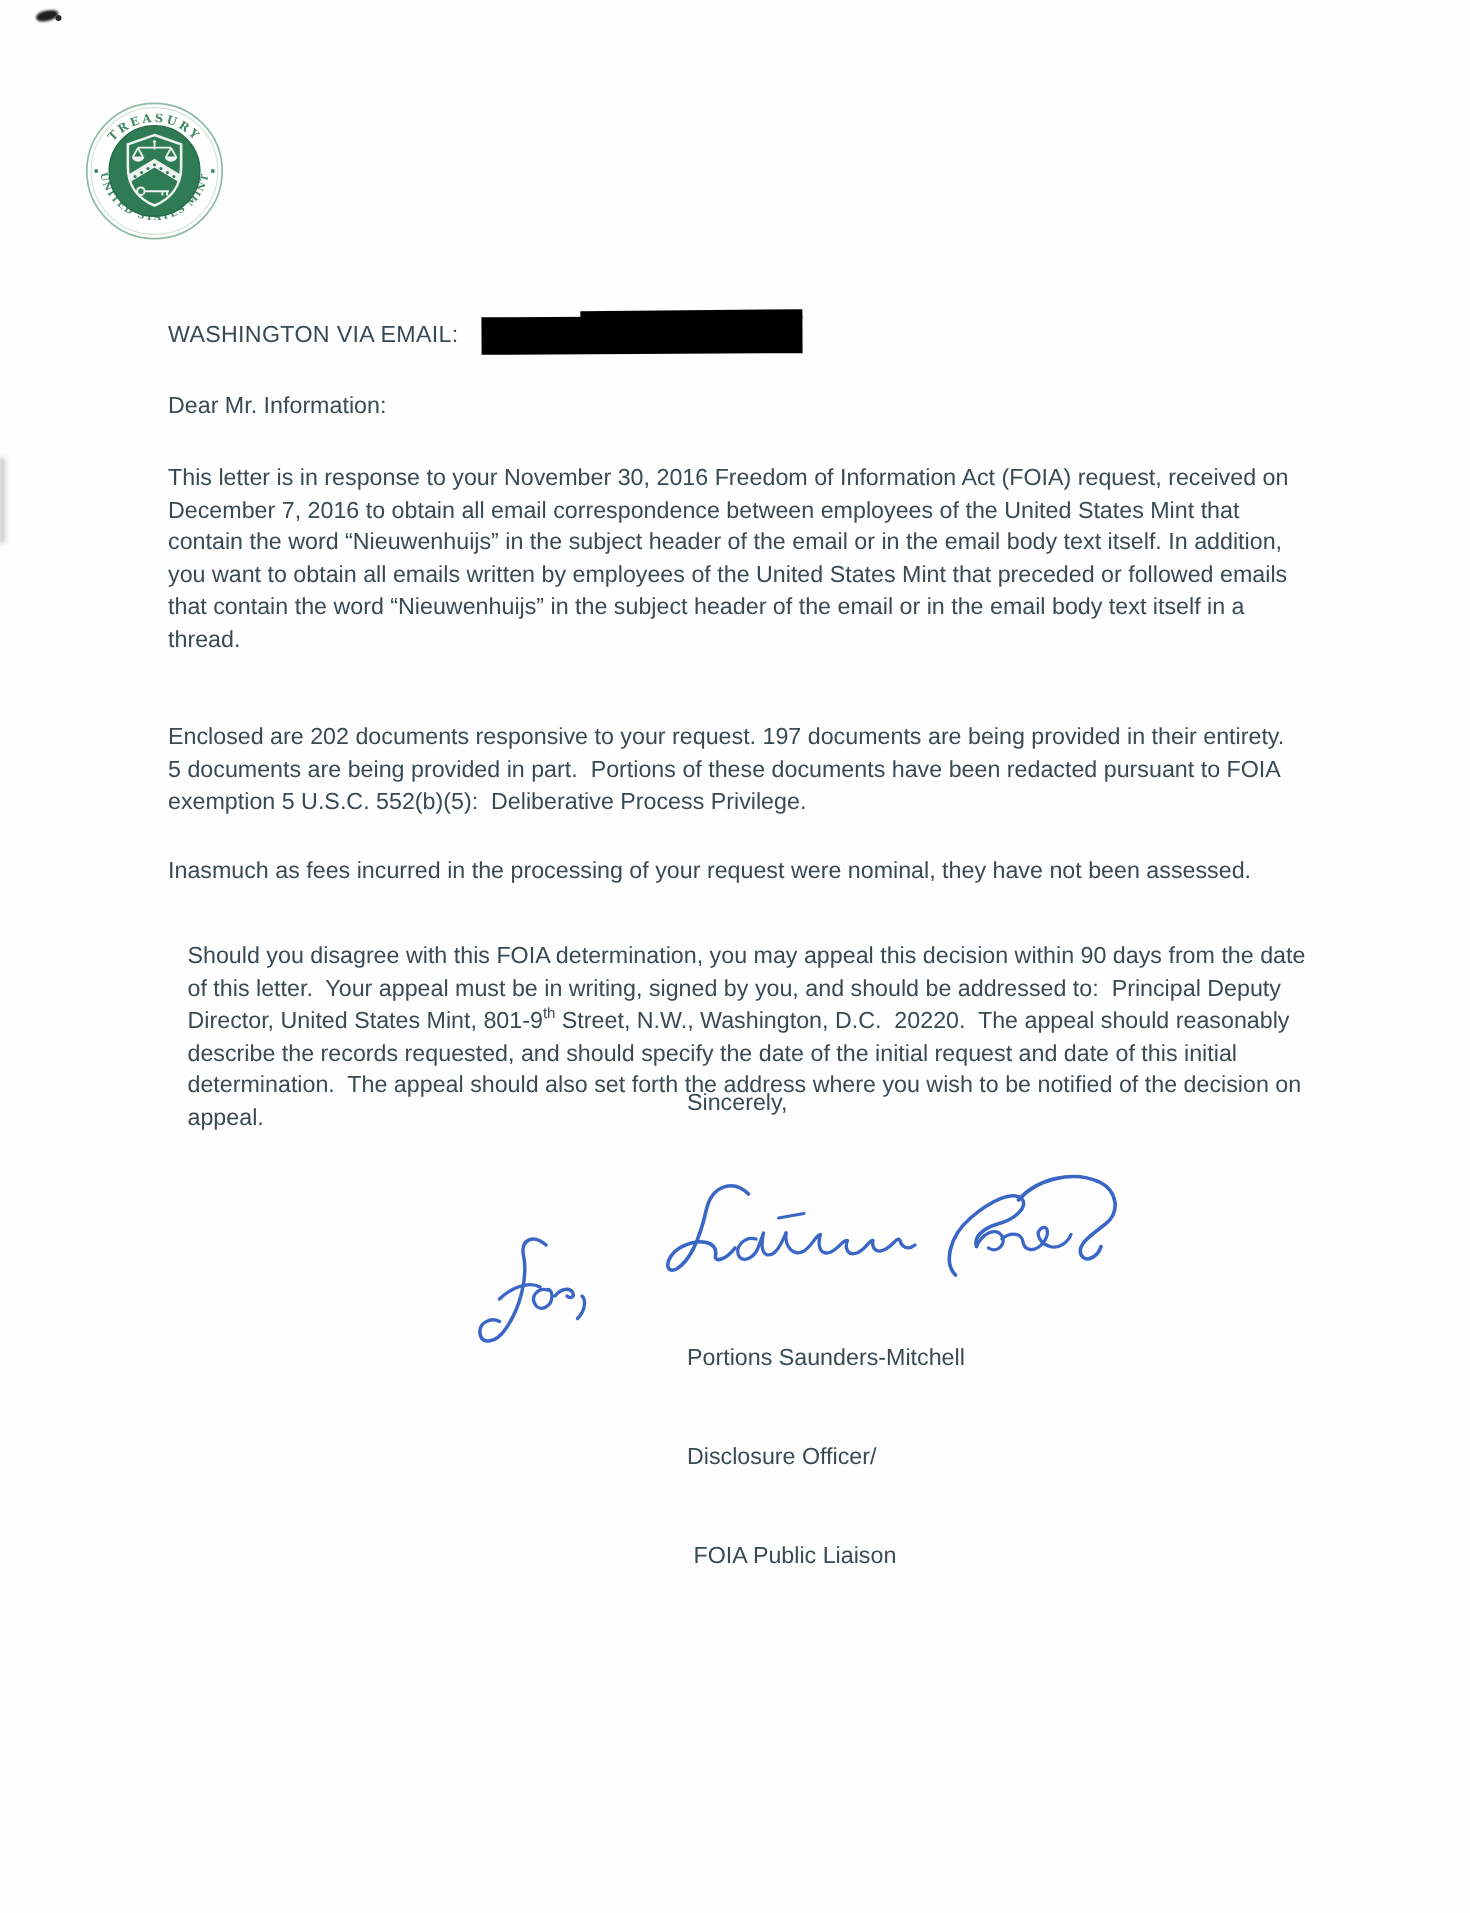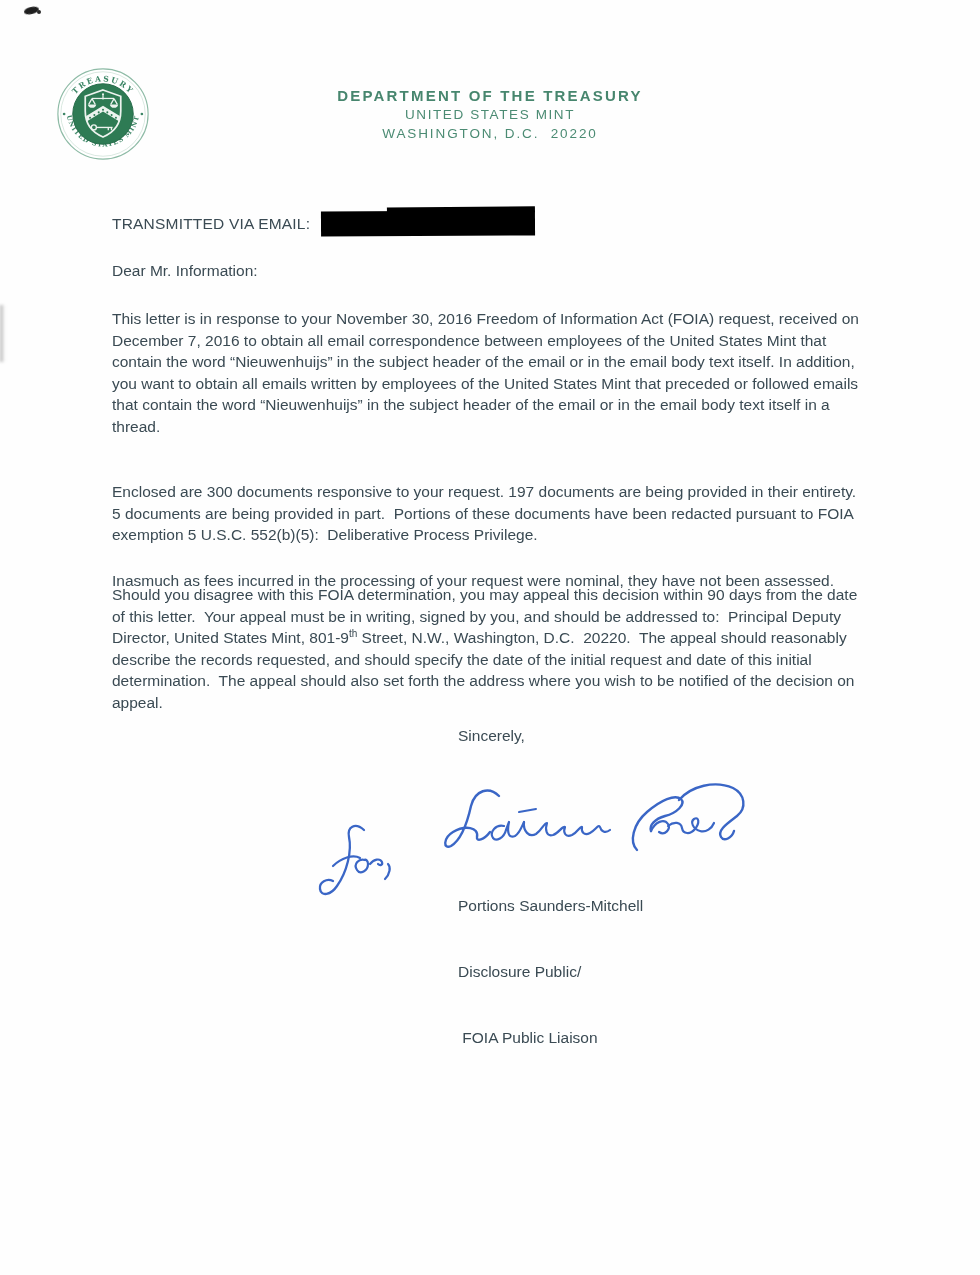--- a/index.html
+++ b/index.html
@@ -30,21 +30,21 @@
     background:#000;transform:rotate(-.3deg);}
   .redaction::before{content:"";position:absolute;left:66px;top:-4px;width:148px;height:6px;
     background:#000;transform:rotate(-.2deg);}
   .salutation{position:absolute;left:112px;top:262px;font-size:15.5px;}
   
   .bodypara{position:absolute;left:112px;width:752px;margin:0;
     font-size:15.5px;line-height:21.6px;white-space:pre-wrap;}
   .p1{top:308px;}
   .p2{top:481px;}
   .p3{top:570px;width:790px;}
-  .p4{top:584px;}
+  .p4{top:627px;margin-left:13px;}
   .p4 sup{font-size:10px;line-height:0;}
   
   .sincerely{position:absolute;left:458px;top:727px;font-size:15.5px;}
   .signature-svg{position:absolute;left:441px;top:780px;width:312px;height:82px;}
   .for-svg{position:absolute;left:314px;top:820px;width:88px;height:78px;}
   .signer{position:absolute;left:458px;top:851px;font-size:15.5px;line-height:22px;white-space:pre;}
   .sig-stroke{fill:none;stroke:#3a66c6;stroke-linecap:round;stroke-linejoin:round;}
 </style>
 </head>
 <body>
@@ -93,36 +93,31 @@
         <circle cx="63.5" cy="53.8" r="1.05" fill="#2e7b54"></circle>
       </g>
       <g stroke="#ecf3ee" stroke-width="1.4" fill="none">
         <circle cx="40.5" cy="64" r="2.6"></circle>
         <path d="M43.2 64 L60 64"></path>
         <path d="M55.5 64 l0 3 M58.8 64 l0 3"></path>
       </g>
     </svg>
   </div>
 
-  <div class="letterhead">
-    <div class="lh1">DEPARTMENT OF THE TREASURY</div>
-    <div class="lh2">UNITED STATES MINT</div>
-    <div class="lh3">WASHINGTON, D.C.  20220</div>
-  </div>
 
 
   <div class="transmitted">
-    <span>TRANSMITTED VIA EMAIL:</span>
+    <span>WASHINGTON VIA EMAIL:</span>
   </div>
   <div class="redaction"></div>
 
   <div class="salutation">Dear Mr. Information:</div>
 
   <p class="bodypara p1">This letter is in response to your November 30, 2016 Freedom of Information Act (FOIA) request, received on December 7, 2016 to obtain all email correspondence between employees of the United States Mint that contain the word “Nieuwenhuijs” in the subject header of the email or in the email body text itself. In addition, you want to obtain all emails written by employees of the United States Mint that preceded or followed emails that contain the word “Nieuwenhuijs” in the subject header of the email or in the email body text itself in a thread.</p>
-  <p class="bodypara p2">Enclosed are 300 documents responsive to your request. 197 documents are being provided in their entirety.  5 documents are being provided in part.  Portions of these documents have been redacted pursuant to FOIA exemption 5 U.S.C. 552(b)(5):  Deliberative Process Privilege.</p>
+  <p class="bodypara p2">Enclosed are 202 documents responsive to your request. 197 documents are being provided in their entirety.  5 documents are being provided in part.  Portions of these documents have been redacted pursuant to FOIA exemption 5 U.S.C. 552(b)(5):  Deliberative Process Privilege.</p>
   <p class="bodypara p3">Inasmuch as fees incurred in the processing of your request were nominal, they have not been assessed.</p>
   <p class="bodypara p4"><span>Should you disagree with this FOIA determination, you may appeal this decision within 90 days from the date of this letter.  Your appeal must be in writing, signed by you, and should be addressed to:  Principal Deputy Director, United States Mint, 801-9</span><sup>th</sup><span> Street, N.W., Washington, D.C.  20220.  The appeal should reasonably describe the records requested, and should specify the date of the initial request and date of this initial determination.  The appeal should also set forth the address where you wish to be notified of the decision on appeal.</span></p>
 
   <div class="sincerely">Sincerely,</div>
 
   <div class="signature-svg" aria-label="Lateau Jones (handwritten signature)">
     <svg viewBox="0 0 312 82" width="312" height="82">
       <path class="sig-stroke" stroke-width="2.4" d="M58 16 C48 6 34 10 30 26 C26 44 20 60 10 66 C2 70 2 58 12 52 C24 45 38 47 36 57 C35 62 43 60 49 52"></path>
       <path class="sig-stroke" stroke-width="2.2" d="M63 46 C55 44 48 52 52 58 C55 62 63 58 65 50 L68 42 C66 51 67 59 74 56 C79 53 81 46 83 42"></path>
       <path class="sig-stroke" stroke-width="2" d="M78 32 L95 29"></path>
@@ -137,17 +132,17 @@
     <svg viewBox="0 0 88 78" width="88" height="78">
       <path class="sig-stroke" stroke-width="2.3" d="M50 10 C41 2 33 7 35 17 C38 31 33 52 23 66 C17 75 7 77 6 69 C5 62 13 58 19 61"></path>
       <path class="sig-stroke" stroke-width="2.2" d="M19 46 C27 38 39 34 46 38"></path>
       <path class="sig-stroke" stroke-width="2.2" d="M51 40 C45 38 39 44 43 50 C46 55 54 51 54 44 C54 40 51 39 51 40 M56 44 C60 39 66 38 68 42 C69 45 66 46 64 44"></path>
       <path class="sig-stroke" stroke-width="2.2" d="M74 44 C77 47 76 54 71 59"></path>
     </svg>
   </div>
 
   <div class="signer">
     <div>Portions Saunders-Mitchell</div>
-    <div>Disclosure Public/</div>
+    <div>Disclosure Officer/</div>
     <div> FOIA Public Liaison</div>
   </div>
 
 </div>
 
 </body></html>

